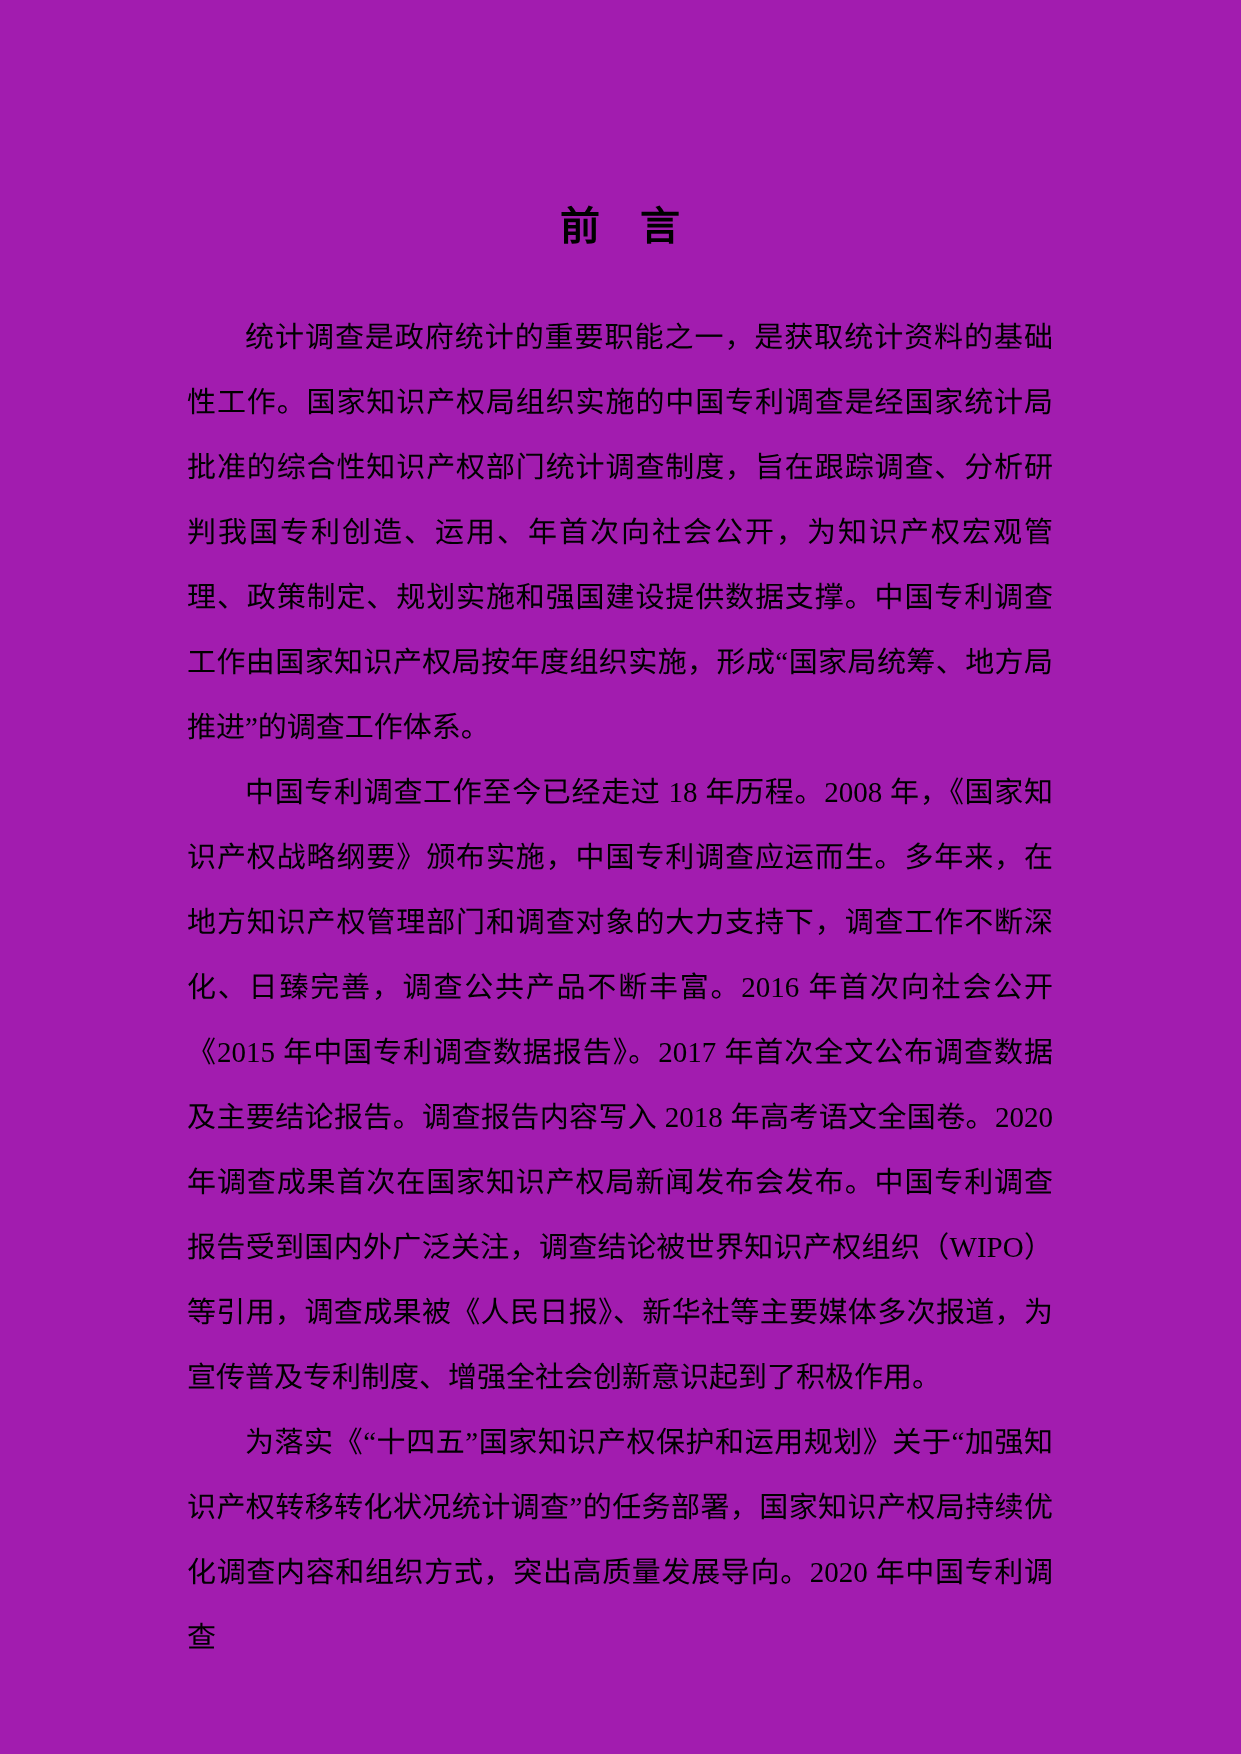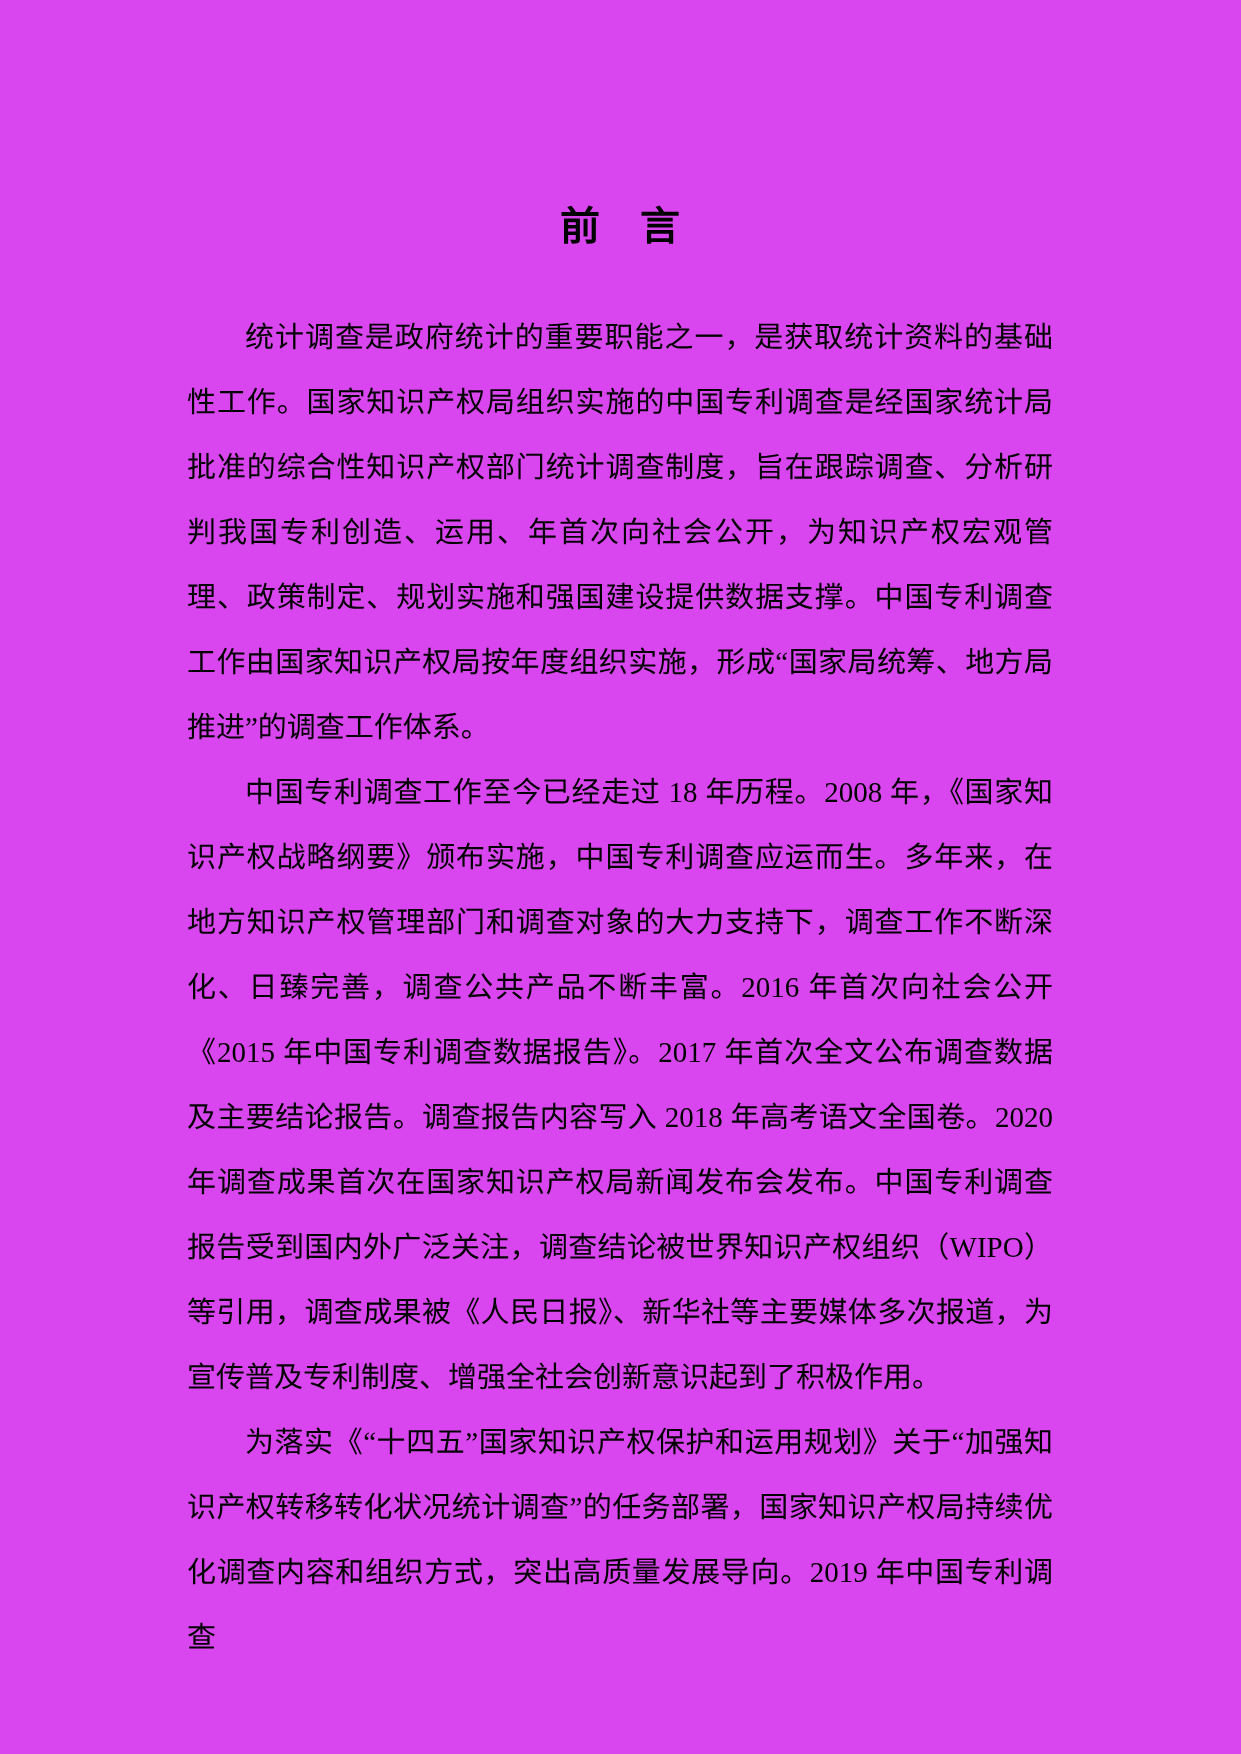--- a/index.html
+++ b/index.html
@@ -6,21 +6,21 @@
   html, body {
     margin: 0;
     padding: 0;
     background: #ffffff;
   }
   .page {
     position: relative;
     width: 1241px;
     height: 1754px;
     margin: 0 auto;
-    background: #d946ef;
+    background: #a21caf;
     box-sizing: border-box;
     padding: 203px 188px 0 187px;
     color: #000000;
     font-family: "Liberation Serif", "DejaVu Serif", serif;
     overflow: hidden;
   }
   .doc-title {
     margin: 0;
     font-size: 40px;
     line-height: 48px;
@@ -44,15 +44,15 @@
 </style>
 </head>
 <body>
 
 <div class="page">
   <h1 class="doc-title"><span>前　言</span></h1>
 
   <div class="doc-body">
     <p>统计调查是政府统计的重要职能之一，是获取统计资料的基础性工作。国家知识产权局组织实施的中国专利调查是经国家统计局批准的综合性知识产权部门统计调查制度，旨在跟踪调查、分析研判我国专利创造、运用、年首次向社会公开，为知识产权宏观管理、政策制定、规划实施和强国建设提供数据支撑。中国专利调查工作由国家知识产权局按年度组织实施，形成“国家局统筹、地方局推进”的调查工作体系。</p>
     <p>中国专利调查工作至今已经走过 18 年历程。2008 年，《国家知识产权战略纲要》颁布实施，中国专利调查应运而生。多年来，在地方知识产权管理部门和调查对象的大力支持下，调查工作不断深化、日臻完善，调查公共产品不断丰富。2016 年首次向社会公开《2015 年中国专利调查数据报告》。2017 年首次全文公布调查数据及主要结论报告。调查报告内容写入 2018 年高考语文全国卷。2020 年调查成果首次在国家知识产权局新闻发布会发布。中国专利调查报告受到国内外广泛关注，调查结论被世界知识产权组织（WIPO）等引用，调查成果被《人民日报》、新华社等主要媒体多次报道，为宣传普及专利制度、增强全社会创新意识起到了积极作用。</p>
-    <p>为落实《“十四五”国家知识产权保护和运用规划》关于“加强知识产权转移转化状况统计调查”的任务部署，国家知识产权局持续优化调查内容和组织方式，突出高质量发展导向。2019 年中国专利调查</p>
+    <p>为落实《“十四五”国家知识产权保护和运用规划》关于“加强知识产权转移转化状况统计调查”的任务部署，国家知识产权局持续优化调查内容和组织方式，突出高质量发展导向。2020 年中国专利调查</p>
   </div>
 </div>
 
 </body></html>

